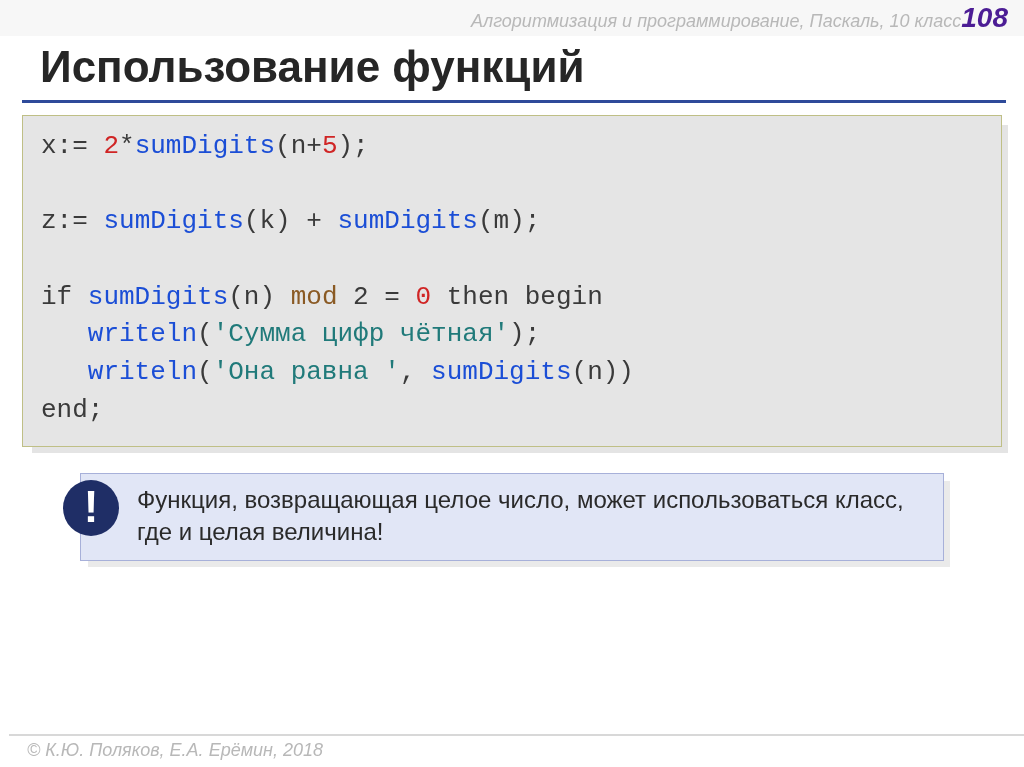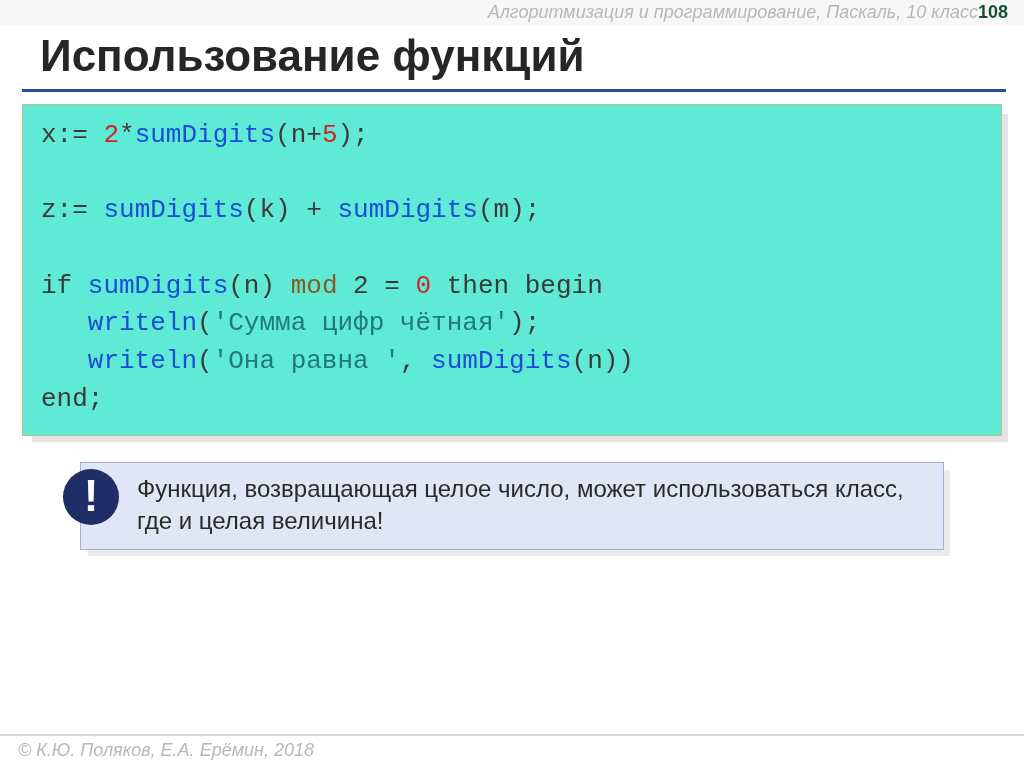--- a/index.html
+++ b/index.html
@@ -19,23 +19,24 @@
     display: flex;
     justify-content: flex-end;
     align-items: baseline;
   }
   .header-left {
     font-style: italic;
     font-size: 18px;
     color: #b8b8b8;
   }
   .header-right {
-    font-size: 18px;
+    font-size: 28px;
     font-weight: bold;
-    color: #14532d;
+    color: #4c1d95;
+    font-style: italic;
   }
   .title-wrap {
     padding: 6px 0 6px 40px;
   }
   .title {
     font-size: 44px;
     font-weight: bold;
     color: #262626;
   }
   .title-rule {
@@ -50,21 +51,21 @@
   .code-shadow {
     position: absolute;
     top: 10px;
     left: 10px;
     right: -6px;
     bottom: -6px;
     background: #e4e4e4;
   }
   .code-box {
     position: relative;
-    background: #5eead4;
+    background: #e5e5e5;
     border: 1px solid #bfbf86;
     padding: 12px 18px 16px 18px;
   }
   .code-box pre {
     margin: 0;
     font-family: "Courier New", Courier, monospace;
     font-size: 26px;
     line-height: 1.45;
     color: #3a3a3a;
     white-space: pre;
@@ -106,21 +107,21 @@
     color: #fff;
     font-size: 44px;
     line-height: 54px;
     text-align: center;
     font-weight: bold;
   }
 
   .footer {
     position: absolute;
     bottom: 6px;
-    left: 0;
+    left: 9px;
     right: 0;
     border-top: 2px solid #d8d8d8;
     padding: 4px 18px 0 18px;
     display: flex;
     justify-content: space-between;
     font-style: italic;
     font-size: 18px;
     color: #b8b8b8;
   }
 </style>

